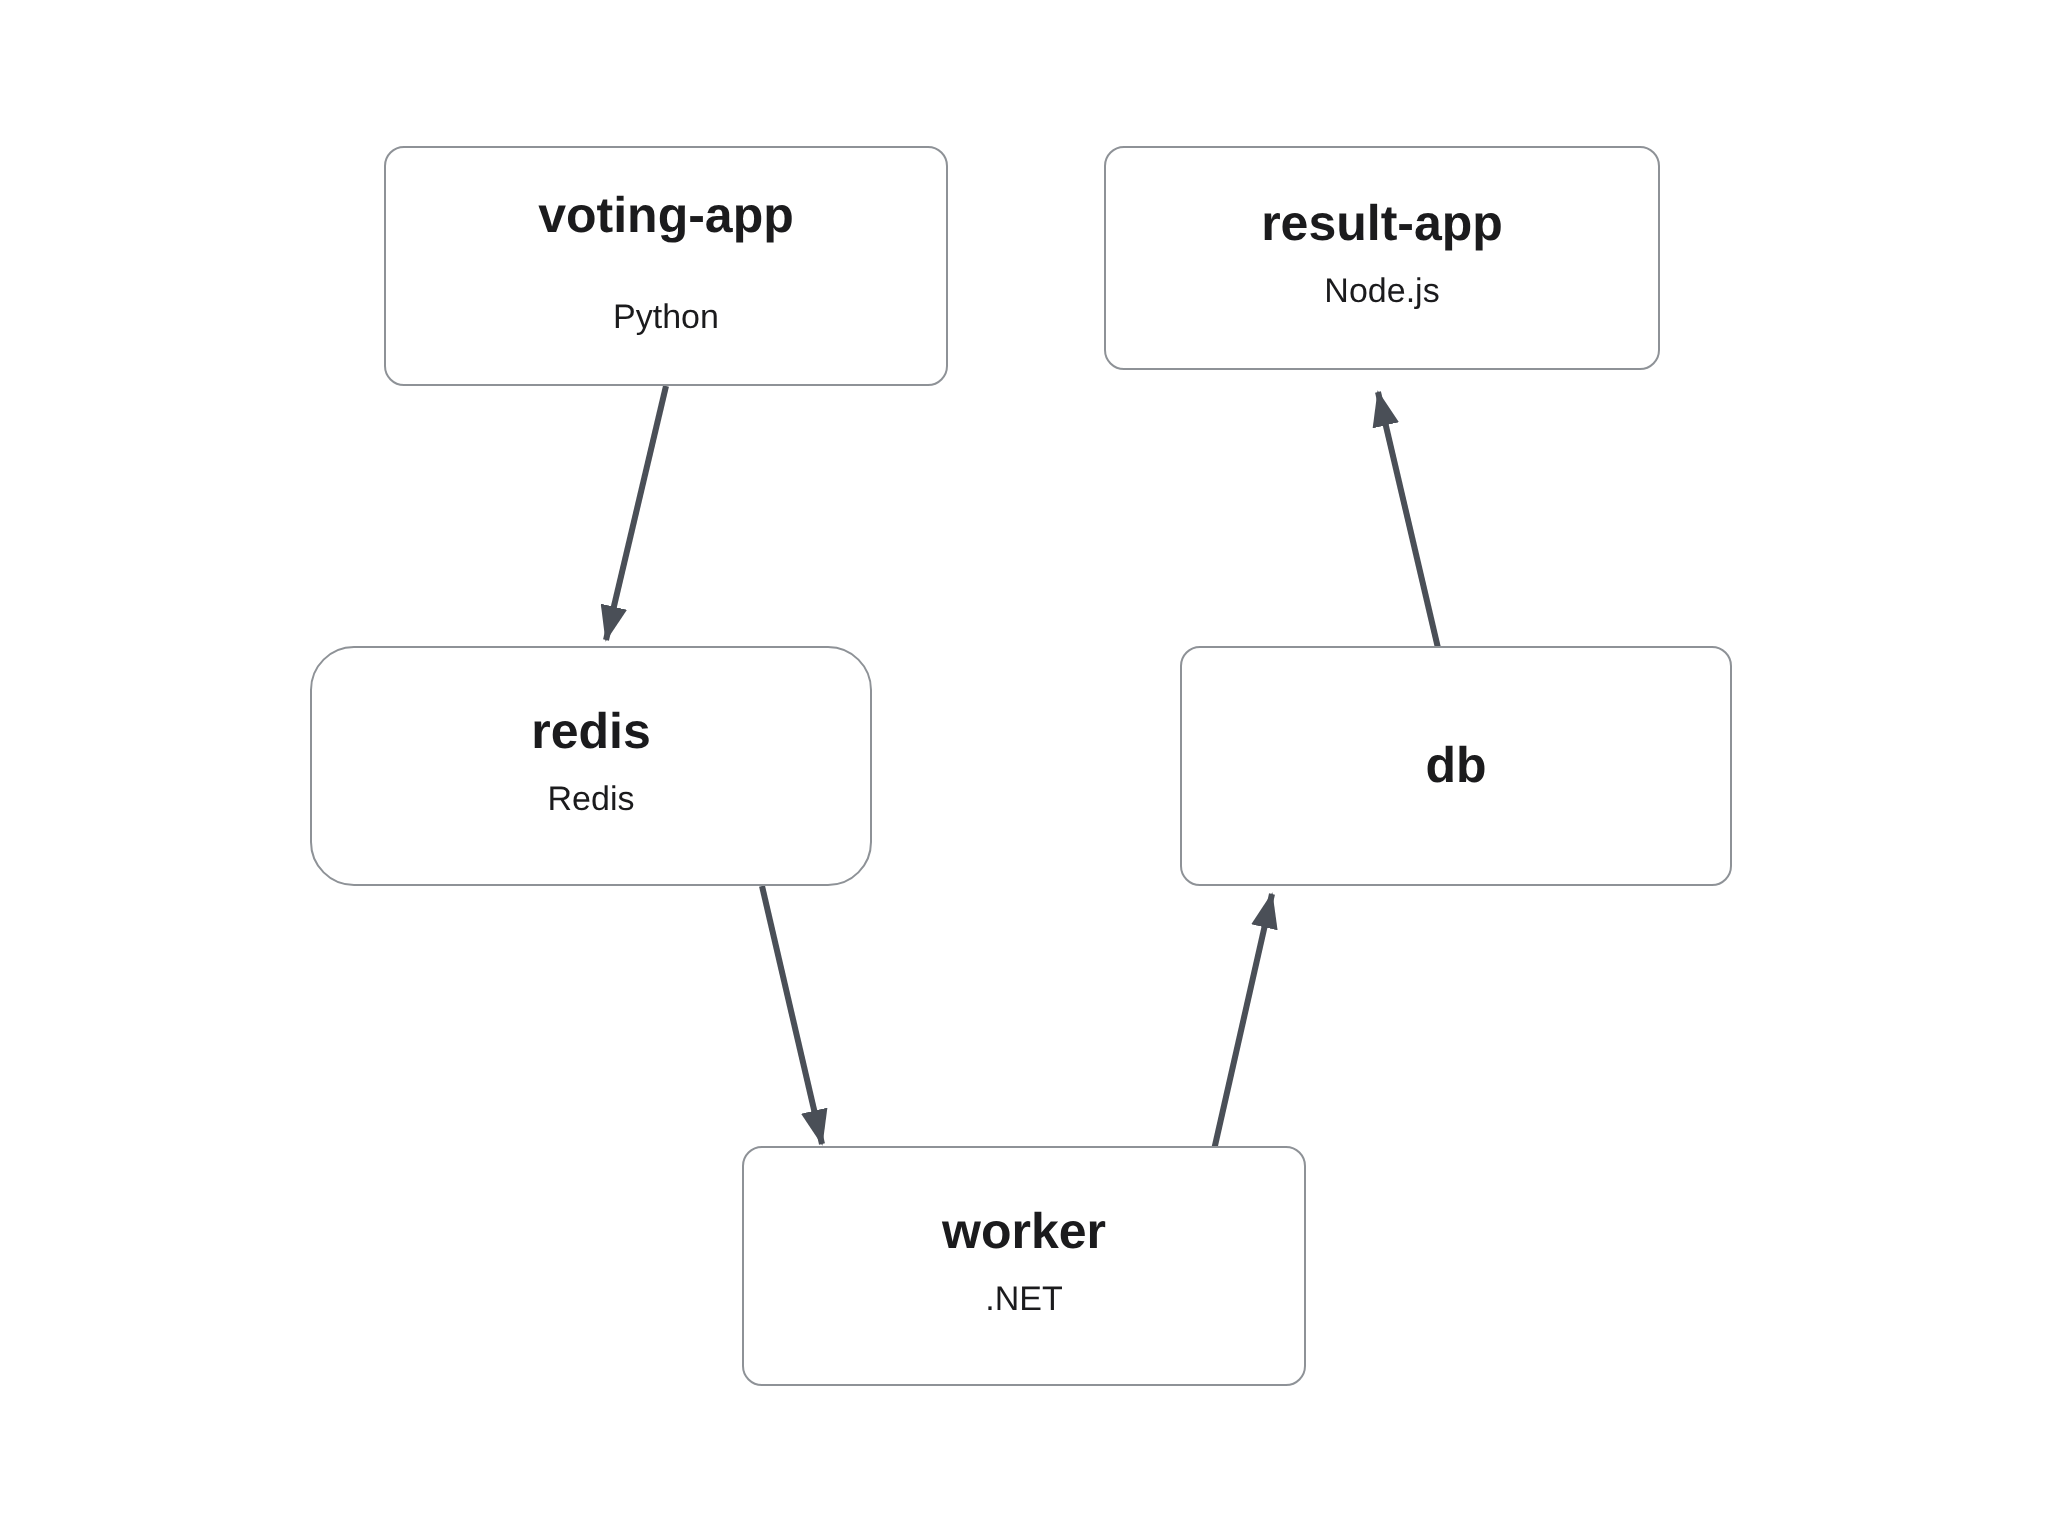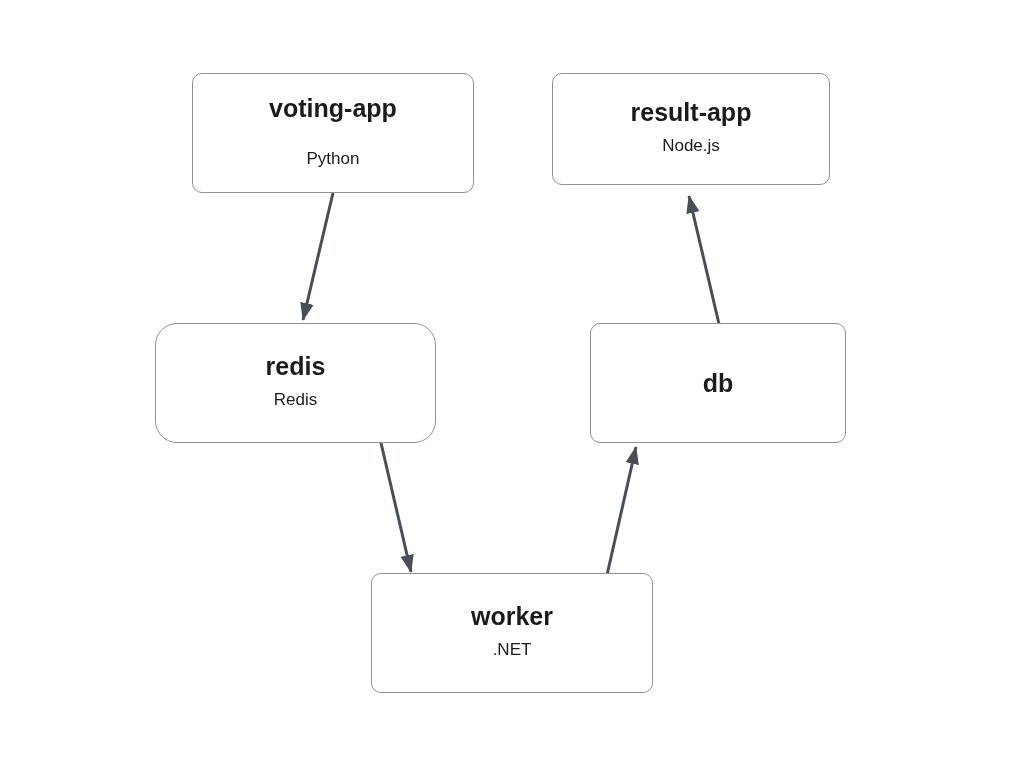--- a/index.html
+++ b/index.html
@@ -43,21 +43,21 @@
   }
   .node-subtitle {
     font-size: 17px;
     line-height: 34px;
     font-weight: normal;
     color: #1b1b1d;
   }
   .node-voting-app { left: 192px; top: 73px;  width: 282px; height: 120px; gap: 17px; }
   .node-result-app { left: 552px; top: 73px;  width: 278px; height: 112px; }
   .node-redis      { left: 155px; top: 323px; width: 281px; height: 120px; border-radius: 22px; }
-  .node-db         { left: 590px; top: 323px; width: 256px; height: 120px; }
+  .node-db         { left: 590px; top: 323px; width: 276px; height: 120px; }
   .node-worker     { left: 371px; top: 573px; width: 282px; height: 120px; align-items: center; }
 </style>
 </head>
 <body>
 
 <div class="canvas">
 
   <svg class="edges-layer" viewBox="0 0 1024 768" xmlns="http://www.w3.org/2000/svg">
     <defs>
       <marker id="arrowhead" viewBox="0 0 6 4.5" refX="5.7" refY="2.25" markerWidth="6" markerHeight="4.5" orient="auto">

